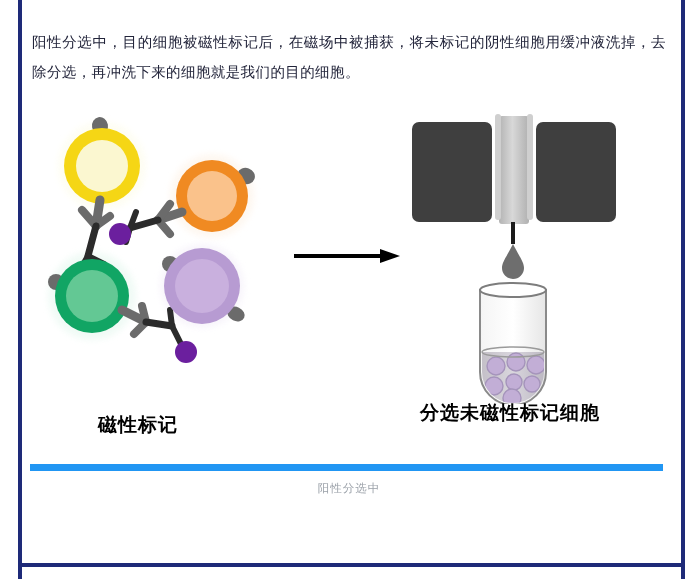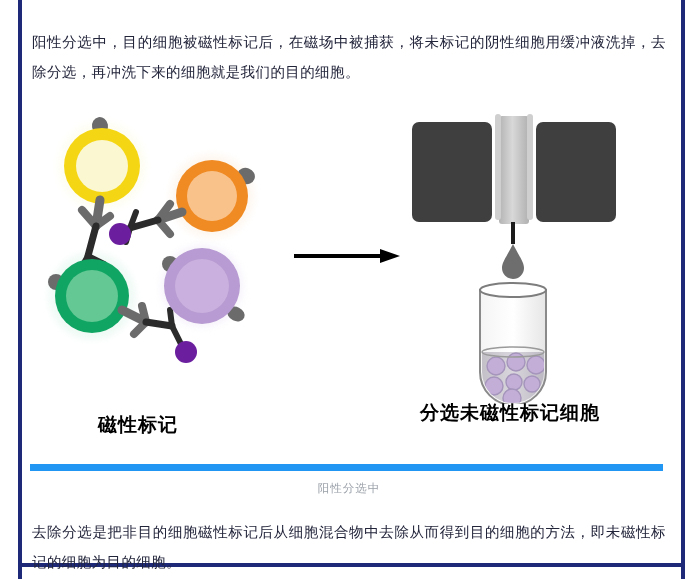--- a/index.html
+++ b/index.html
@@ -262,15 +262,14 @@
       </g>
     </svg>
 
     <div class="fig-caption cap-left">磁性标记</div>
     <div class="fig-caption cap-right">分选未磁性标记细胞</div>
   </div>
 
   <div class="divider"></div>
 
   <div class="foot-title">阳性分选中</div>
-  <p class="foot-body">去除分选是把非目的细胞磁性标记后从细胞混合物中去除从而得到目的细胞的方法，即未磁性标记的细胞为目的细胞。</p>
 
 </div>
 
 </body></html>

